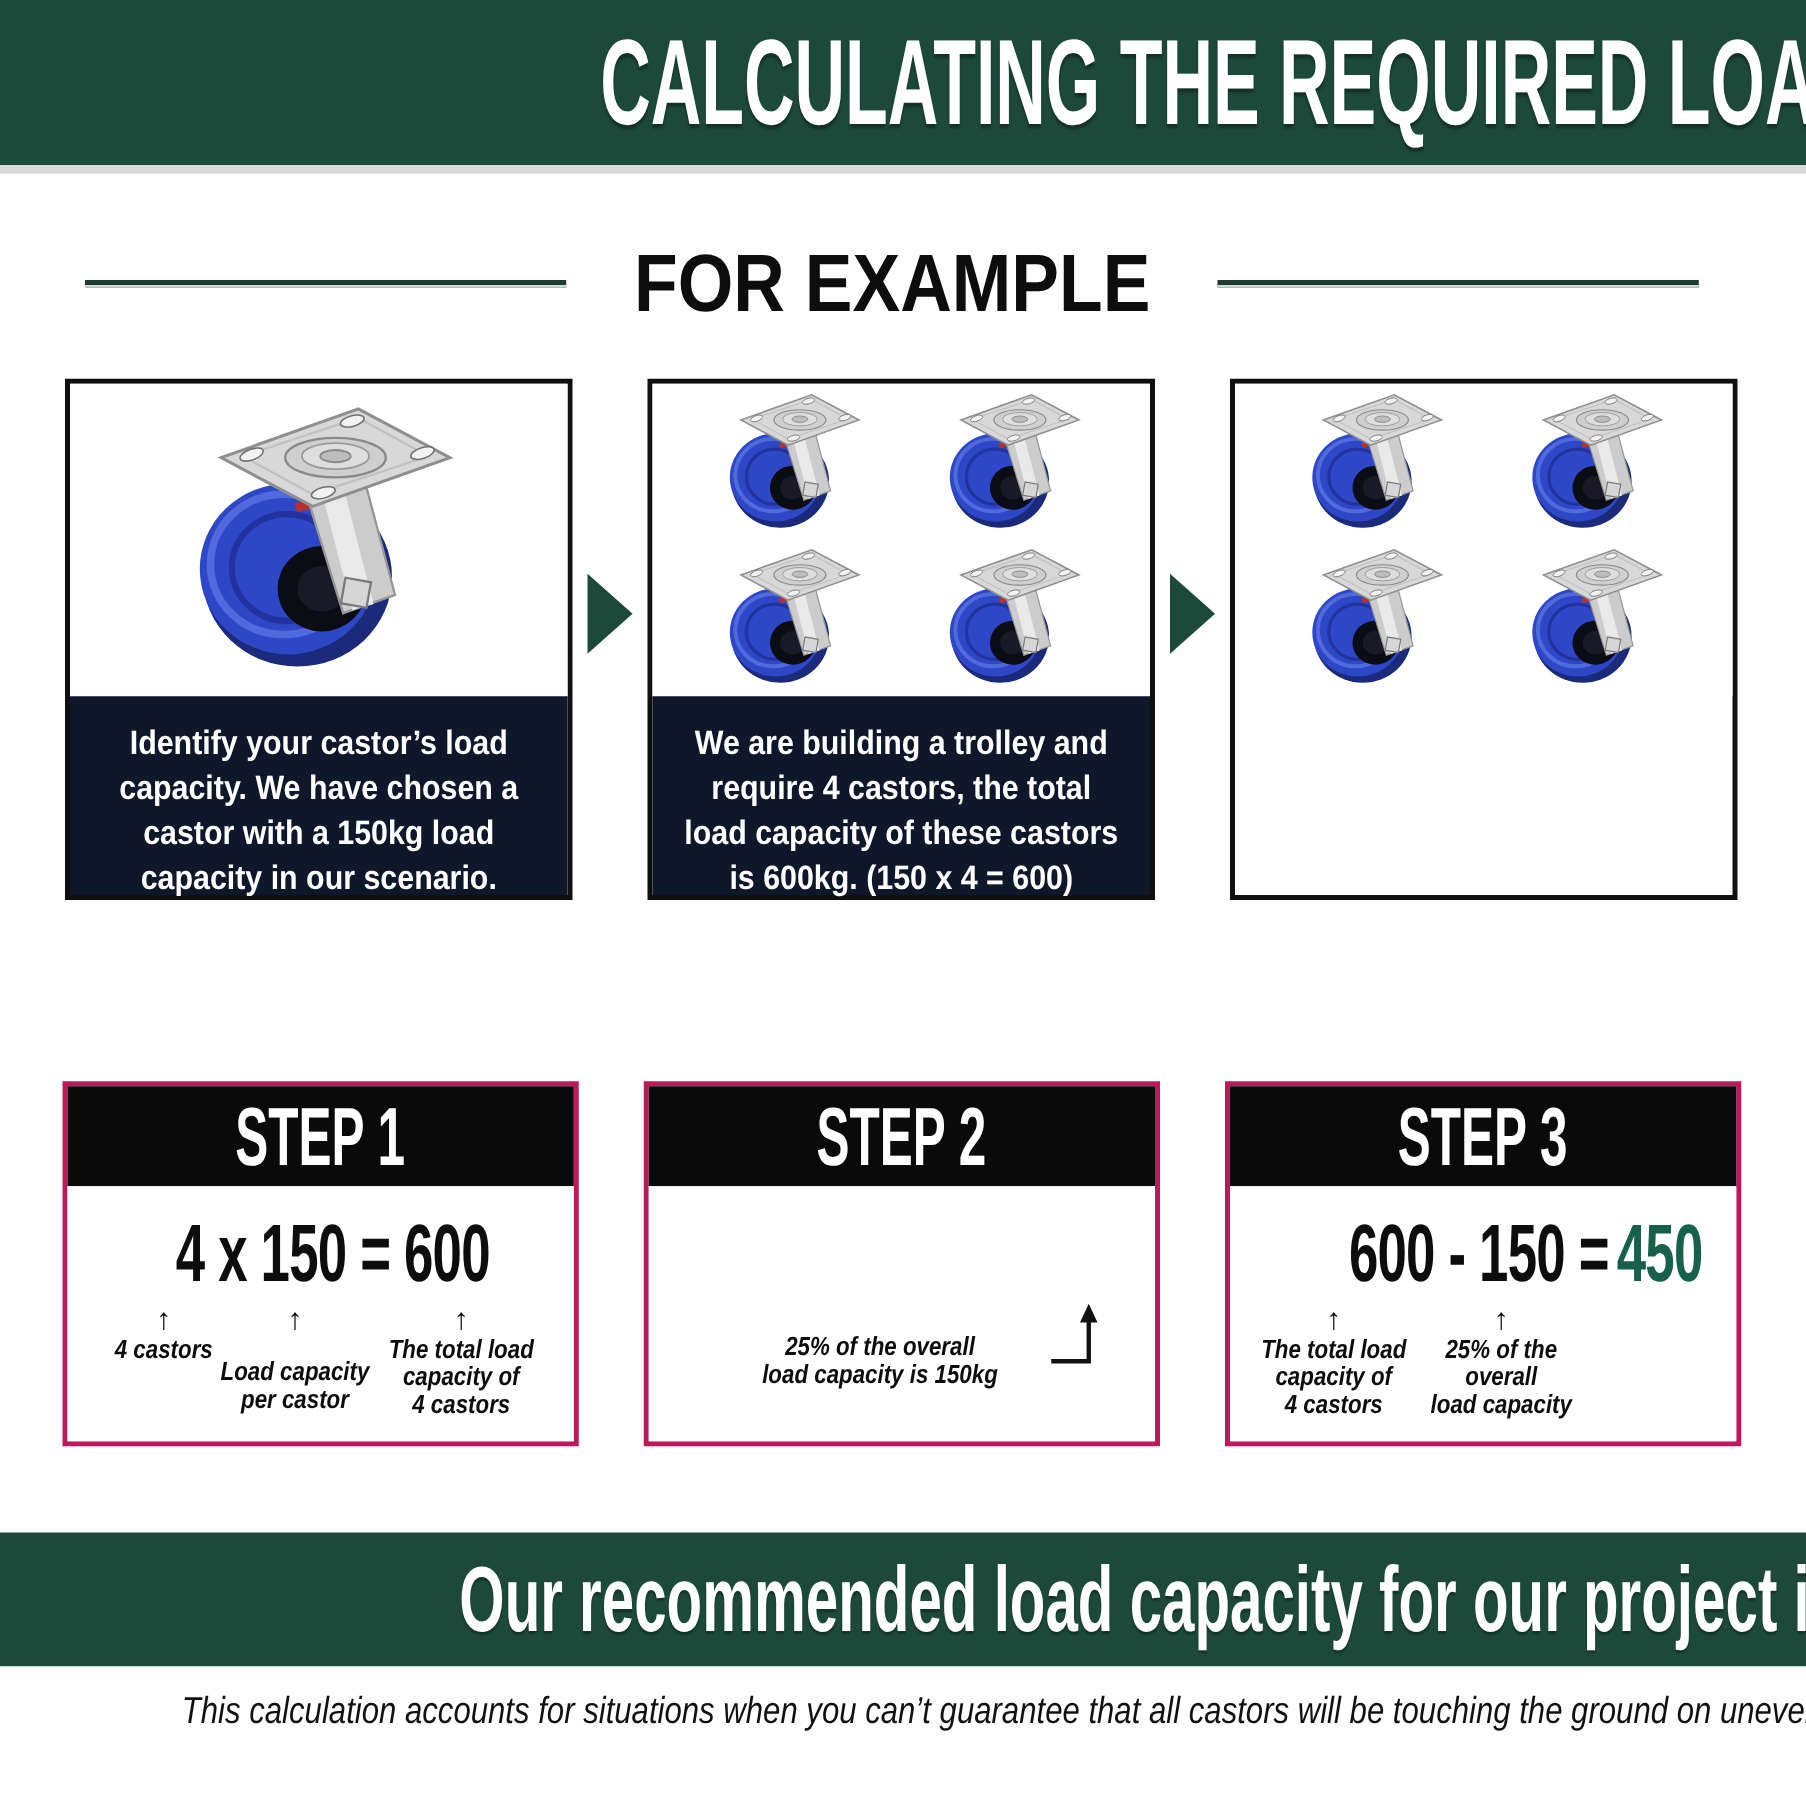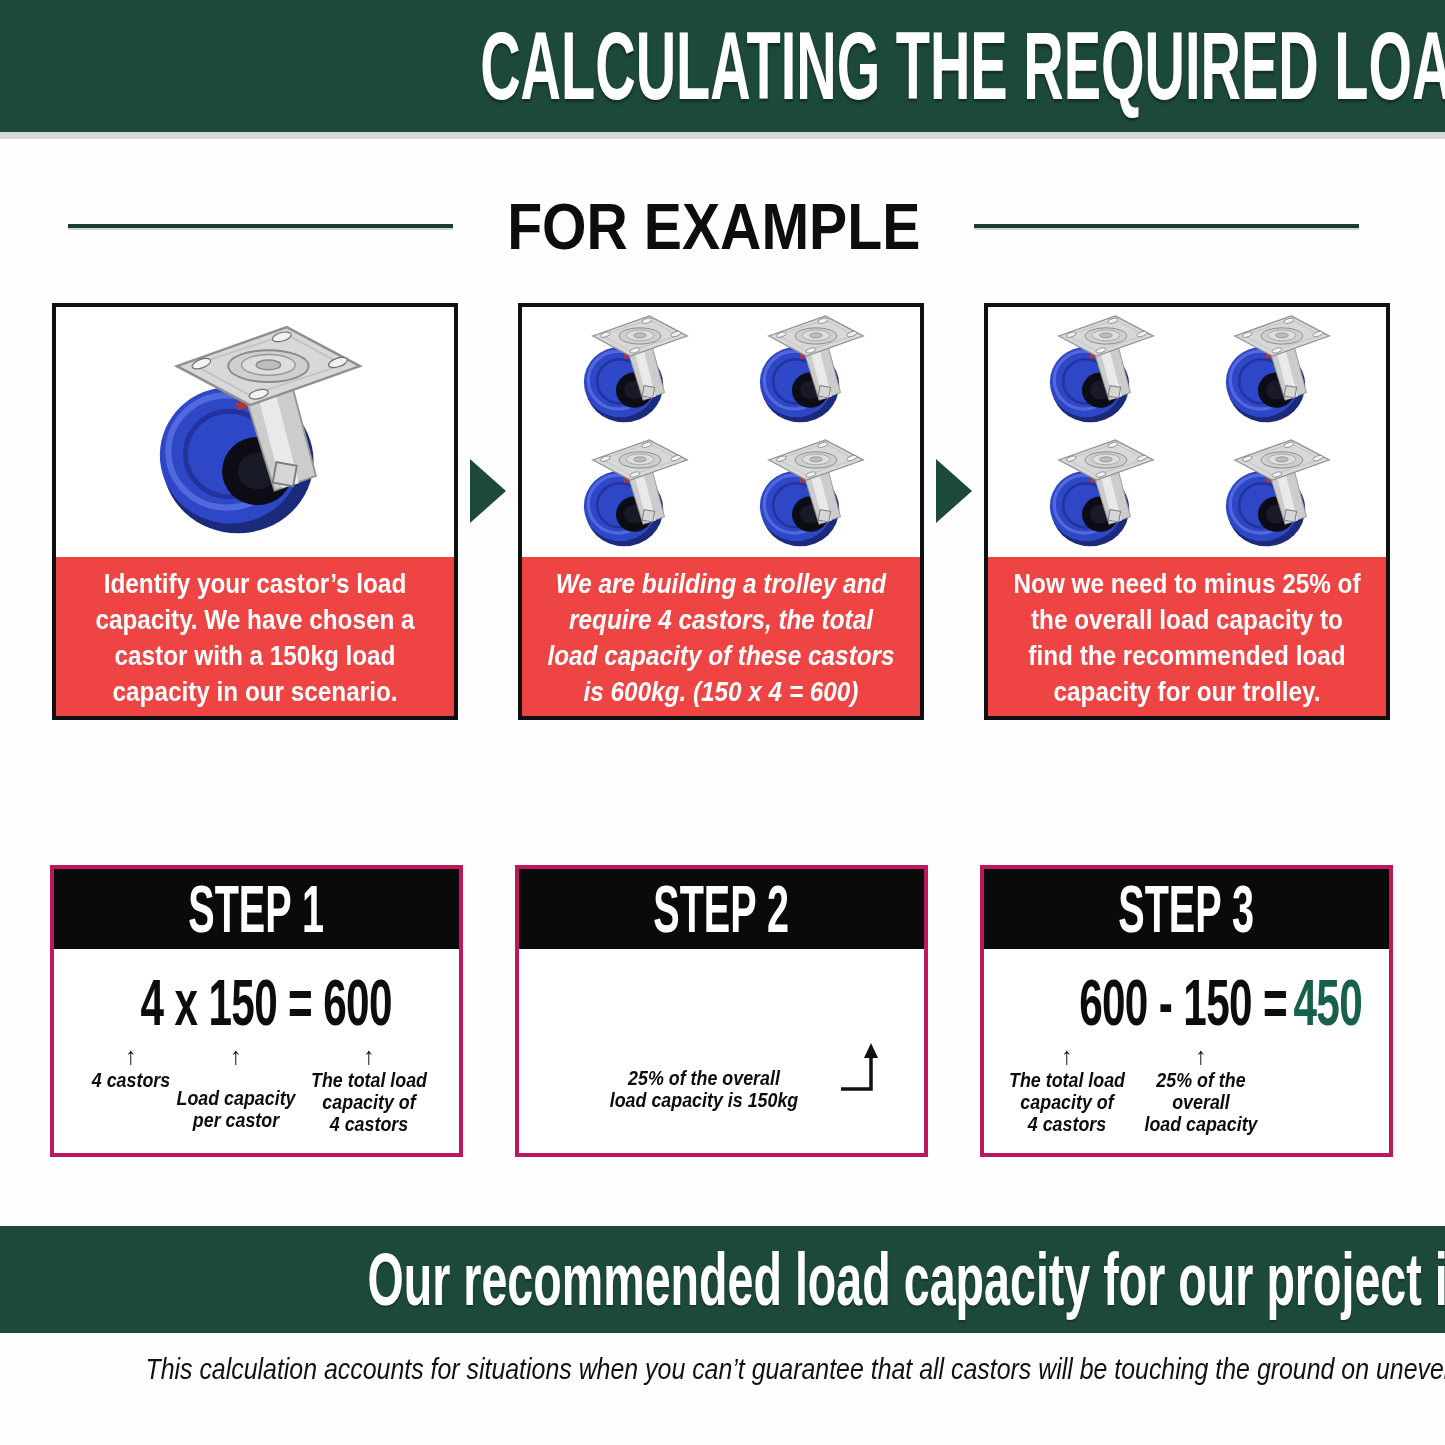--- a/index.html
+++ b/index.html
@@ -28,31 +28,31 @@
     display:inline-block;white-space:nowrap;margin:0 26px;color:#0d0d0d;font-weight:700;
     font-size:65px;line-height:62px;transform:scaleX(.88);transform-origin:50% 50%;
   }
   .sec-head.example{top:196px;}
   .sec-head.calc{top:770px;}
   
   .panel{
     position:absolute;top:303px;width:406px;height:417px;box-sizing:border-box;
     border:4px solid #101010;background:#fff;
   }
-  .panel.p1{left:52px;} .panel.p2{left:518px;font-style:italic;} .panel.p3{left:984px;}
+  .panel.p1{left:52px;} .panel.p2{left:518px;} .panel.p3{left:984px;}
   .panel-img{
     position:absolute;top:0;left:0;right:0;height:250px;background:#fff;
     display:flex;align-items:center;justify-content:center;
   }
   .castor-grid{display:grid;grid-template-columns:150px 150px;grid-template-rows:122px 122px;column-gap:26px;row-gap:2px;justify-items:center;align-items:center;}
   .castor-lg{width:244px;height:244px;}
   .castor-sm{width:126px;height:126px;}
   .panel-caption{
-    position:absolute;left:0;right:0;top:250px;bottom:0;background:#ef4444;
-    display:flex;justify-content:center;align-items:flex-start;padding-top:9px;
+    position:absolute;left:0;right:0;top:250px;bottom:0;background:#0f172a;
+    display:flex;justify-content:center;align-items:flex-start;padding-top:19px;
   }
   .caption-text{
     width:442px;color:#fff;font-weight:700;font-size:27px;line-height:36px;
     text-align:center;transform:scaleX(.9);transform-origin:50% 0;
   }
   .flow-arrow{
     position:absolute;top:459px;width:0;height:0;
     border-top:32px solid transparent;border-bottom:32px solid transparent;
     border-left:36px solid #1d493b;
   }
@@ -187,23 +187,20 @@
             <use href="#castor"></use>
           </svg>
         <svg class="castor-sm">
             <use href="#castor"></use>
           </svg>
         <svg class="castor-sm">
             <use href="#castor"></use>
           </svg>
       </div>
     </div>
-    <div class="panel-caption">
-      <div class="caption-text">Now we need to minus 25% of the overall load capacity to find the recommended load capacity for our trolley.</div>
-    </div>
   </div>
 
 
   <div class="step s1">
     <div class="step-head">
       <span class="step-title">STEP 1</span>
     </div>
     <div class="step-body">
       <div class="equation">
         <span class="eq">4 x 150 = 600</span>

